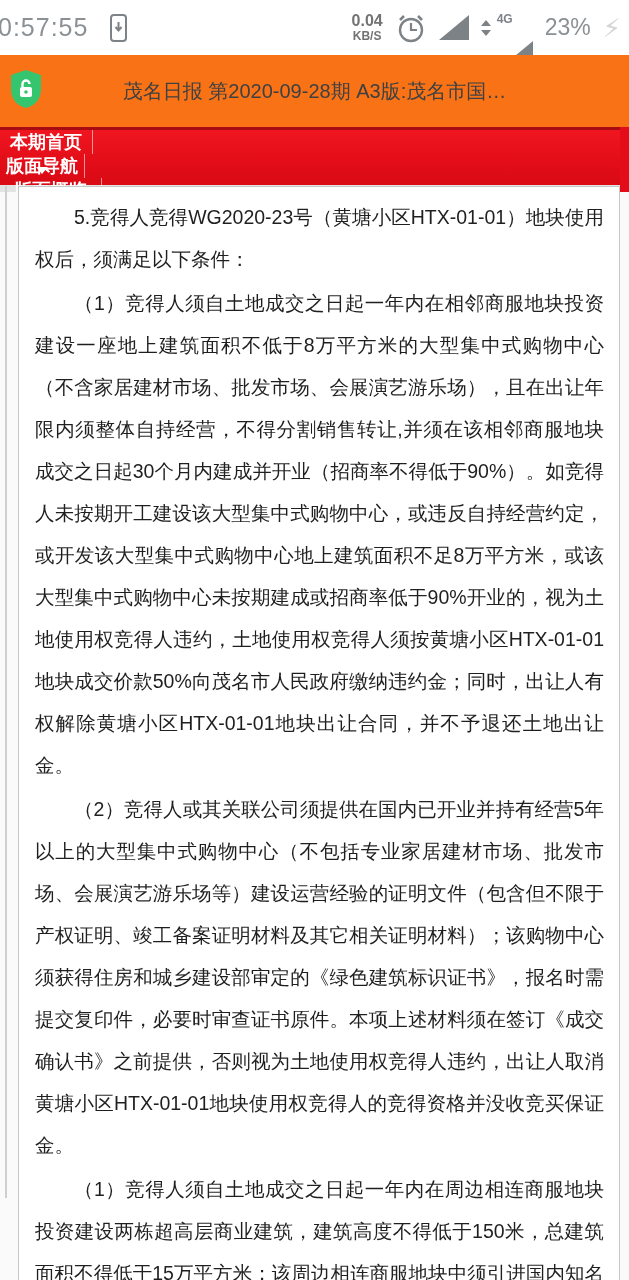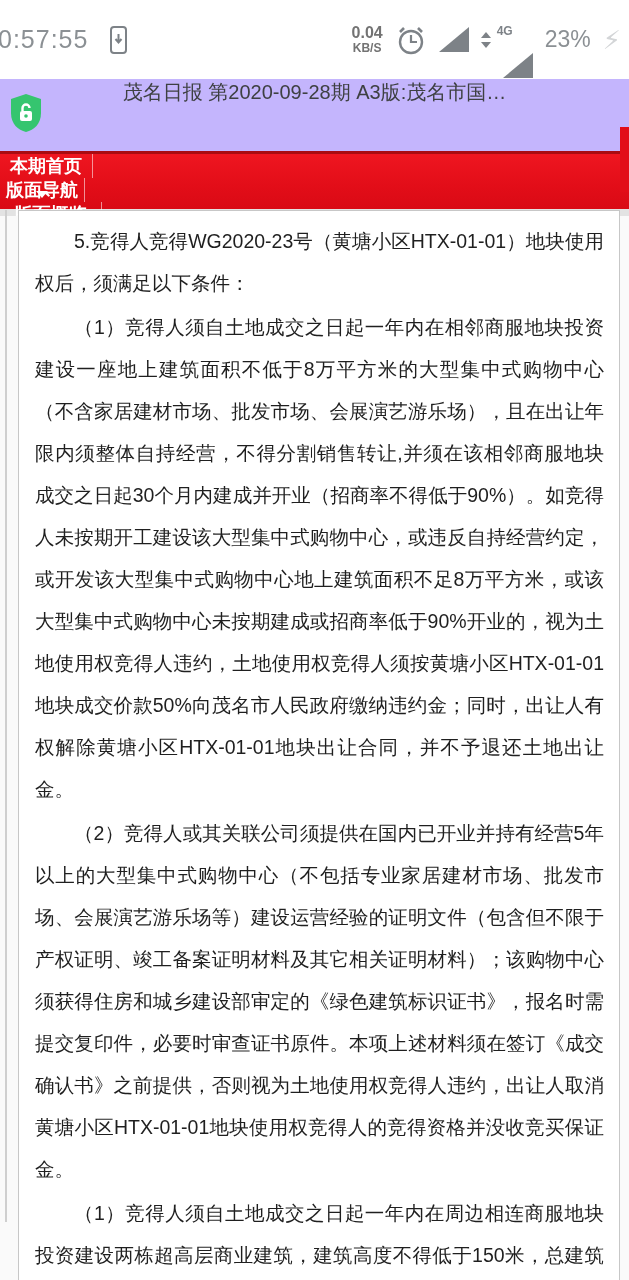--- a/index.html
+++ b/index.html
@@ -5,39 +5,39 @@
   html,body{margin:0;padding:0;}
   body{
     width:629px;height:1280px;position:relative;overflow:hidden;
     background:#ffffff;
     font-family:"Liberation Sans","DejaVu Sans",sans-serif;
     -webkit-font-smoothing:antialiased;
   }
   
   .status-bar{
     height:55px;display:flex;align-items:center;
-    padding:12px 4px;color:#8b9094;background:#fff;justify-content:center;
+    padding:0 4px;color:#8b9094;background:#fff;justify-content:center;
   }
   .sb-time{font-size:25px;color:#8b9094;margin-left:-6px;letter-spacing:1px;}
   .phone-ico{margin-left:22px;display:flex;align-items:center;}
   .sb-right{margin-left:auto;display:flex;align-items:center;gap:12px;padding-right:4px;}
   .speed{display:flex;flex-direction:column;align-items:center;line-height:1.05;color:#737373;font-weight:bold;}
   .speed .val{font-size:16px;}
   .speed .unit{font-size:12px;}
   .tri{width:0;height:0;border-left:30px solid transparent;border-bottom:25px solid #7d8287;}
   .updown{display:flex;flex-direction:column;gap:4px;align-items:center;}
   .updown i{display:block;width:0;height:0;border-left:5px solid transparent;border-right:5px solid transparent;}
   .updown .up{border-bottom:6px solid #7d8287;}
   .updown .dn{border-top:6px solid #7d8287;}
   .sig4g{position:relative;padding-top:10px;}
   .sig4g .g4{position:absolute;top:-2px;left:-6px;font-size:12px;font-weight:bold;color:#7d8287;}
   .sb-batt{font-size:23px;color:#8b9094;}
   .bolt{color:#d3d5d7;font-size:26px;line-height:1;}
   
-  .title-bar{height:72px;background:#c4b5fd;position:relative;display:flex;justify-content:center;}
+  .title-bar{height:72px;background:#f97316;position:relative;display:flex;align-items:center;justify-content:center;}
   .app-icon{position:absolute;left:9px;top:14px;}
   .page-title{font-size:20px;color:#3e4042;white-space:nowrap;max-width:540px;overflow:hidden;}
   
   .nav{
     height:55px;background:linear-gradient(180deg,#ef1620 0%,#e20d18 60%,#d90a15 100%);
     border-top:3px solid #a90b12;display:flex;color:#fff;position:relative;flex-direction:column;
   }
   .nav-item{
     display:flex;align-items:center;justify-content:center;
     font-size:18px;font-weight:600;position:relative;

